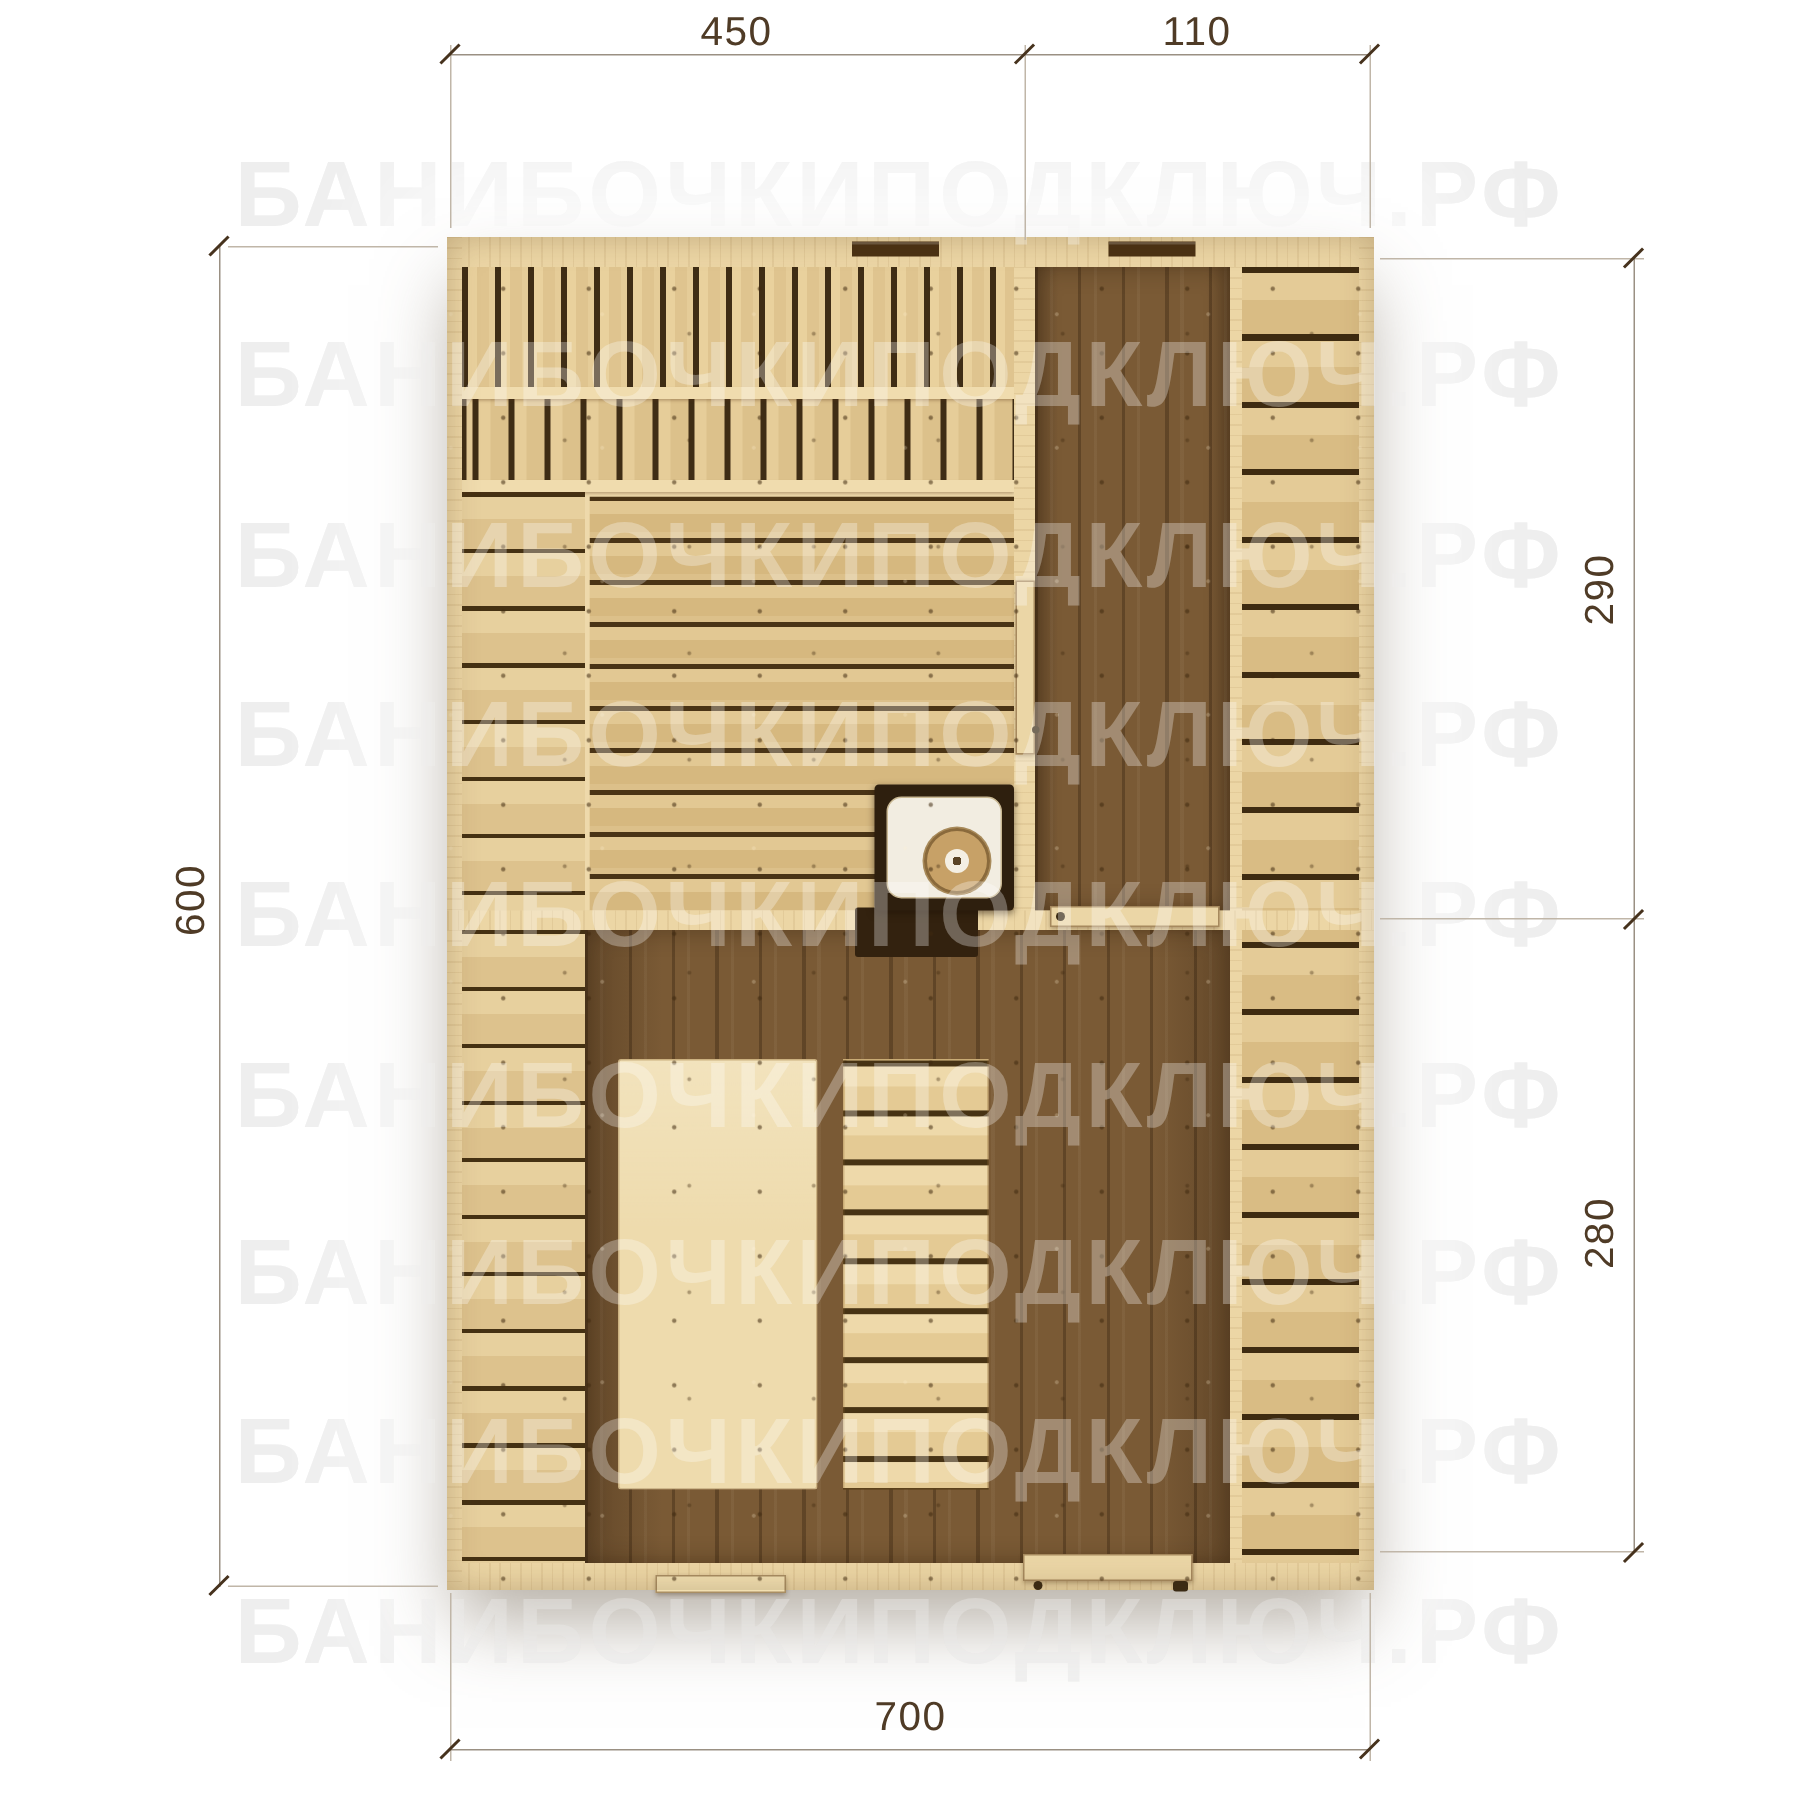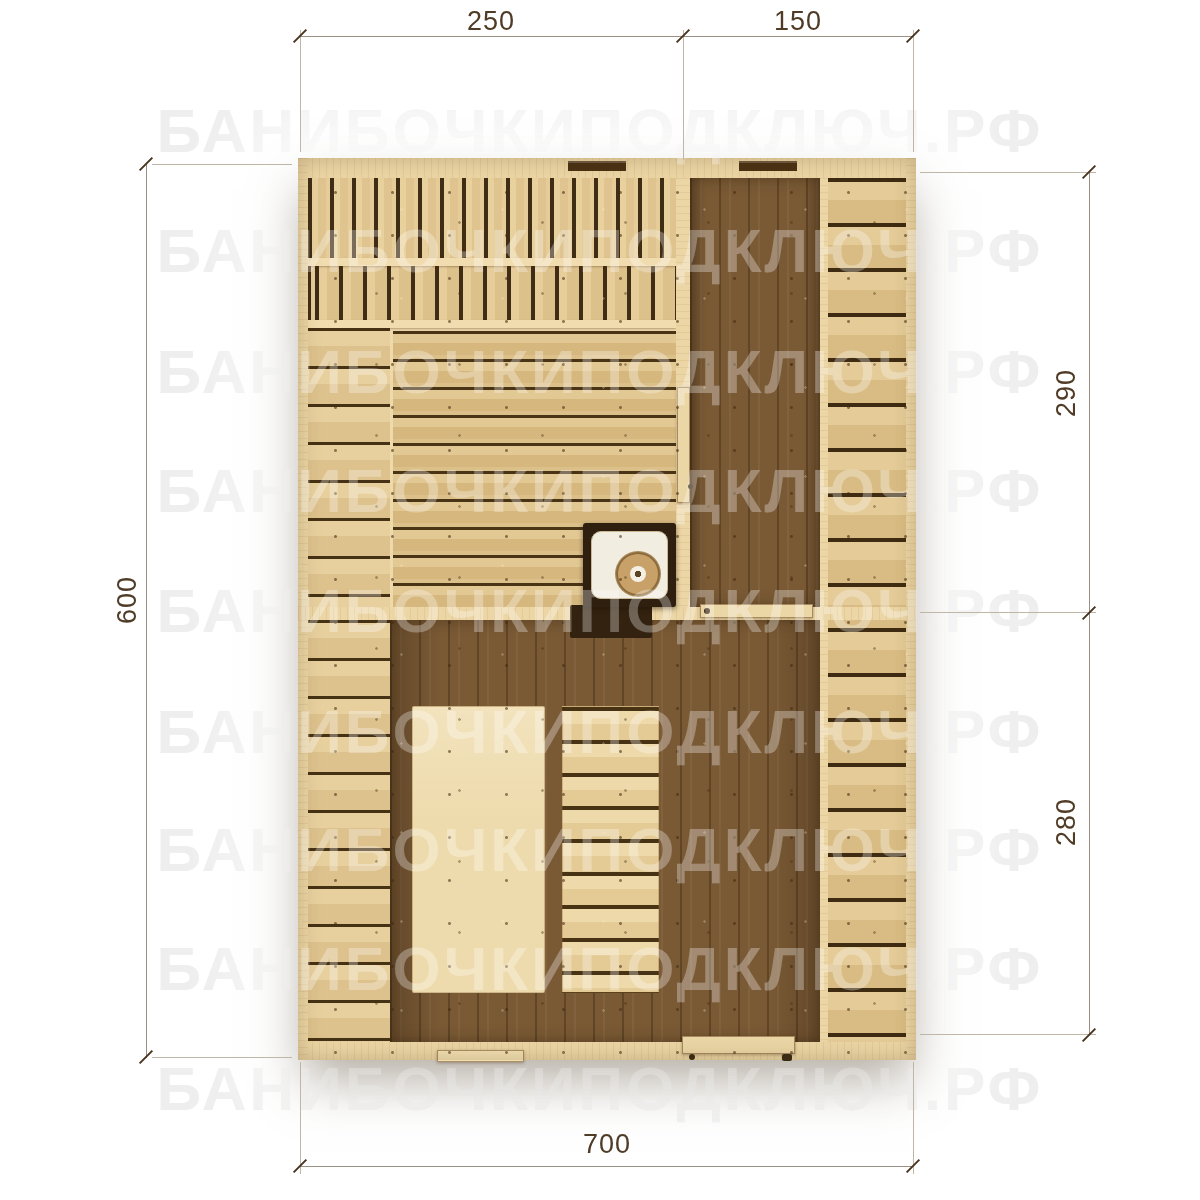--- a/index.html
+++ b/index.html
@@ -153,22 +153,22 @@
 
   <div class="dims">
 
     <div class="xl" style="left:300px;top:30px;width:1px;height:122px"></div>
     <div class="xl" style="left:683px;top:30px;width:1px;height:130px"></div>
     <div class="xl" style="left:913px;top:30px;width:1px;height:122px"></div>
     <div class="dl" style="left:300px;top:36px;width:613px;height:1px"></div>
     <div class="tick" style="left:291px;top:35px"></div>
     <div class="tick" style="left:674px;top:35px"></div>
     <div class="tick" style="left:904px;top:35px"></div>
-    <div class="dim-num" style="left:431px;top:5px">250</div>
-    <div class="dim-num" style="left:738px;top:5px">150</div>
+    <div class="dim-num" style="left:431px;top:5px">450</div>
+    <div class="dim-num" style="left:738px;top:5px">110</div>
 
     <div class="xl" style="left:152px;top:164px;width:140px;height:1px"></div>
     <div class="xl" style="left:152px;top:1057px;width:140px;height:1px"></div>
     <div class="dl" style="left:146px;top:164px;width:1px;height:894px"></div>
     <div class="tick" style="left:137px;top:163px"></div>
     <div class="tick" style="left:137px;top:1056px"></div>
     <div class="dim-num rot" style="left:67px;top:584px">600</div>
 
     <div class="xl" style="left:920px;top:172px;width:176px;height:1px"></div>
     <div class="xl" style="left:920px;top:612px;width:176px;height:1px"></div>

